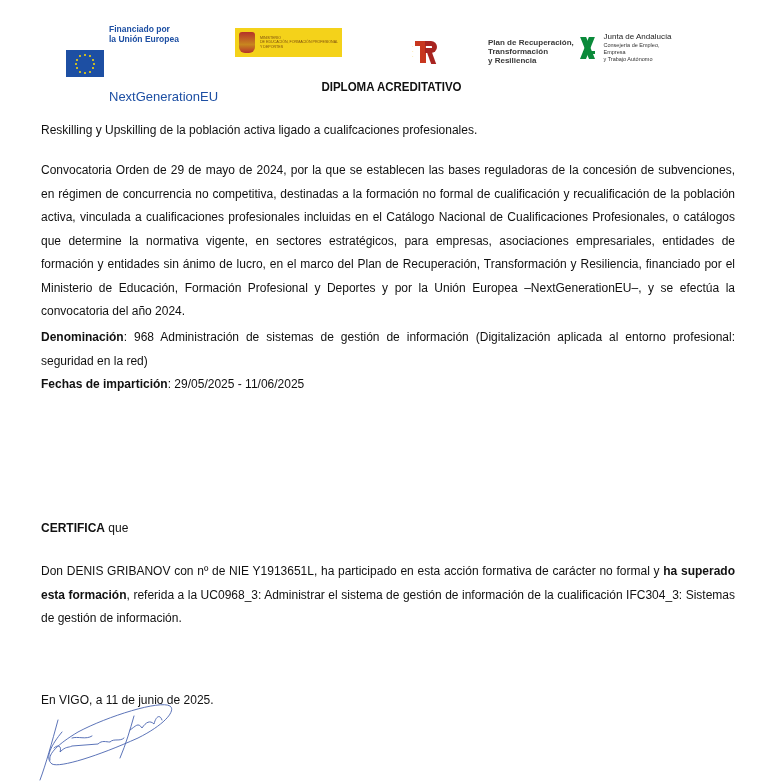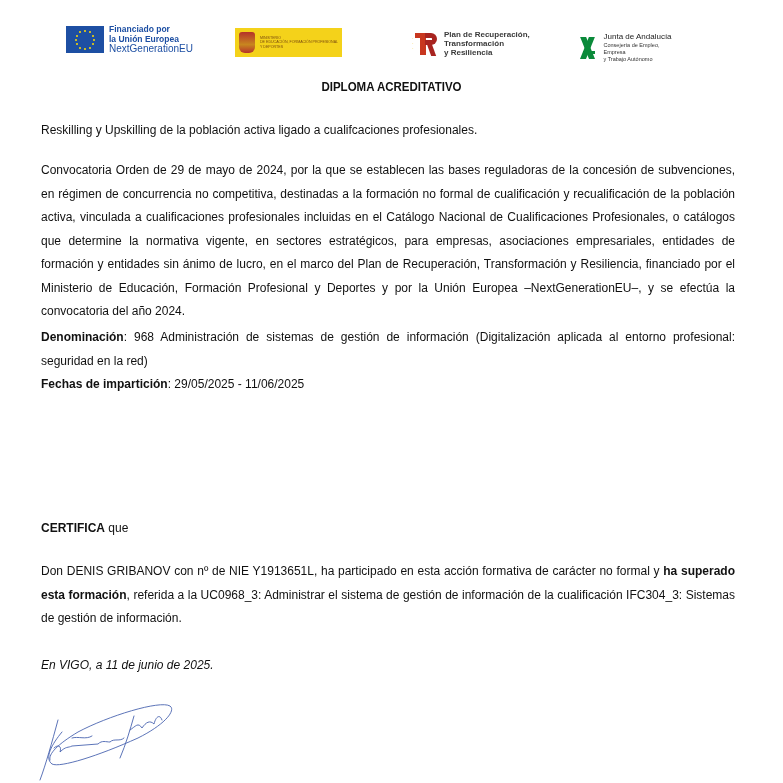--- a/index.html
+++ b/index.html
@@ -10,21 +10,21 @@
     .logos { position: absolute; top: 24px; left: 0; width: 674px; height: 40px; }
     .logo { position: absolute; display: flex; align-items: center; }
     .eu-flag {
       width: 38px; height: 27px; background: #1d4fa3; position: relative;
     }
     .eu-flag .star {
       position: absolute; width: 2px; height: 2px; background: #ffdd00; border-radius: 50%;
     }
     .eu-text { margin-left: 5px; line-height: 10px; }
     .eu-text .l1, .eu-text .l2 { font-size: 8.5px; font-weight: bold; color: #1d4fa3; display: block; }
-    .eu-text .l3 { font-size: 10px; color: #1d4fa3; display: block; }
+    .eu-text .l3 { font-size: 13px; color: #1d4fa3; display: block; margin-top: 48px; }
     .ministerio {
       width: 107px; height: 29px; background: #f4d21a; display: flex; align-items: center;
       padding-left: 4px; box-sizing: border-box;
     }
     .crest {
       width: 16px; height: 21px; background: linear-gradient(180deg, #b5322a 0%, #c8861f 60%, #b5322a 100%);
       border-radius: 3px 3px 6px 6px;
     }
     .min-text { margin-left: 5px; font-size: 3.6px; line-height: 4.5px; color: #7a4a10; text-transform: uppercase; }
     .tr-mark { width: 28px; height: 26px; position: relative; }
@@ -49,21 +49,21 @@
     .body-text {
       position: absolute; left: 41px; width: 694px;
       font-size: 12px; line-height: 23.5px; text-align: justify;
     }
     .body-text b { font-weight: bold; }
     .p-intro { top: 119px; }
     .p-conv { top: 159px; }
     .p-dona { top: 326px; }
     .p-cert { top: 517px; }
     .p-don { top: 560px; }
-    .p-place { top: 654px; font-style: italic; }
+    .p-place { top: 689px; }
     .field-line { display: block; }
 
     .signature { position: absolute; left: 38px; top: 702px; width: 140px; height: 80px; }
   </style>
 </head>
 <body>
 
 <div class="logos">
   <div class="logo" style="left:66px; top:0;">
     <div class="eu-flag">
@@ -91,21 +91,21 @@
     <div class="ministerio">
       <div class="crest"></div>
       <div class="min-text">
         <div>MINISTERIO</div>
         <div>DE EDUCACIÓN, FORMACIÓN PROFESIONAL</div>
         <div>Y DEPORTES</div>
       </div>
     </div>
   </div>
 
-  <div class="logo" style="left:412px; top:6px;">
+  <div class="logo" style="left:412px; top:14px;gap:44px;">
     <div class="tr-mark">
       <div class="stars">·<br>·<br>·</div>
       <div class="t-bar"></div>
       <div class="t-stem"></div>
       <div class="r-bowl"></div>
       <div class="r-leg"></div>
     </div>
     <div class="prtr-text">
       <div>Plan de Recuperación,</div>
       <div>Transformación</div>

